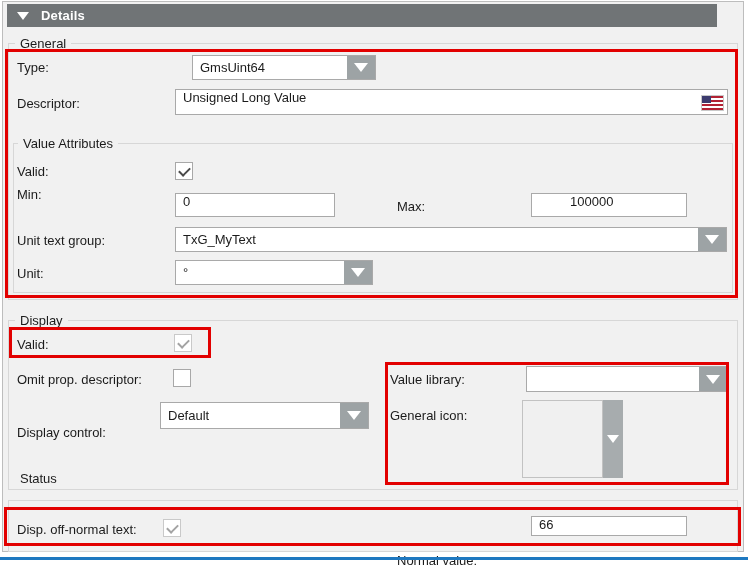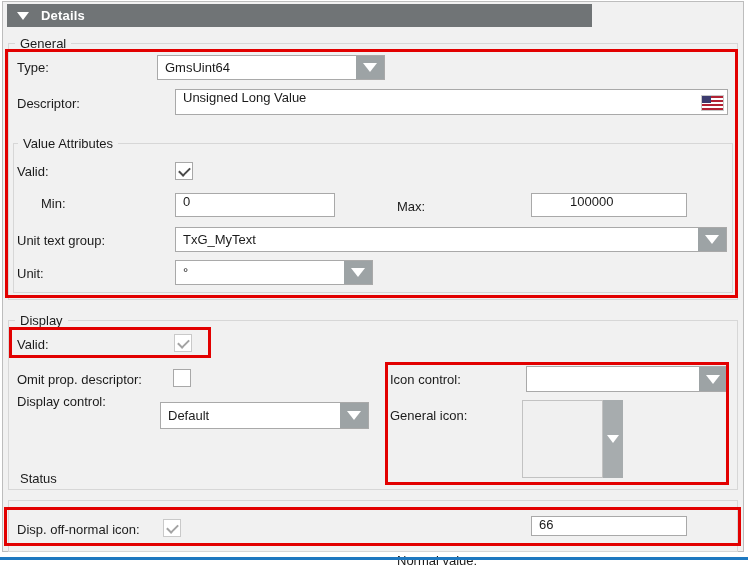--- a/index.html
+++ b/index.html
@@ -9,21 +9,21 @@
     -webkit-font-smoothing:antialiased;
   }
   .screen{position:relative;width:748px;height:565px;overflow:hidden;background:#fff;}
 
   
   .panel{position:absolute;left:2px;top:1px;width:742px;height:551px;
     background:#f1f1f1;border:1px solid #bdbdbd;box-sizing:border-box;}
   .bottom-blue-line{position:absolute;left:0;top:557px;width:748px;height:3px;background:#1e78c0;}
 
   
-  .hdr{position:absolute;left:7px;top:4px;width:585px;height:23px;background:#707476;
+  .hdr{position:absolute;left:7px;top:4px;width:710px;height:23px;background:#707476;
     display:flex;align-items:center;color:#ffffff;}
   .hdr .tri{width:0;height:0;border-left:6px solid transparent;border-right:6px solid transparent;
     border-top:8px solid #ffffff;margin-left:10px;}
   .hdr .ttl{font-size:13px;font-weight:bold;margin-left:12px;letter-spacing:.2px;}
 
   
   .gbox{position:absolute;border:1px solid #d7d7d7;box-sizing:border-box;background:transparent;}
   .glabel{position:absolute;font-size:13px;color:#1b1b1b;background:#f1f1f1;padding:0 5px;line-height:15px;}
 
   .lbl{position:absolute;font-size:13px;color:#1b1b1b;white-space:nowrap;}
@@ -69,42 +69,42 @@
 
   <div class="hdr">
     <span class="tri"></span>
     <span class="ttl">Details</span>
   </div>
 
   <div class="gbox" style="left:8px;top:43px;width:730px;height:257px;"></div>
   <span class="glabel" style="left:15px;top:36px;">General</span>
 
   <span class="lbl" style="left:17px;top:60px;">Type:</span>
-  <div class="dd" style="left:157px;top:55px;width:228px;height:25px;">
+  <div class="dd" style="left:192px;top:55px;width:184px;height:25px;">
     <span class="dd-val">GmsUint64</span>
     <span class="dd-btn">
         <span class="dd-arrow"></span>
       </span>
   </div>
 
   <span class="lbl" style="left:17px;top:96px;">Descriptor:</span>
   <div class="tf" style="left:175px;top:89px;width:553px;height:26px;">
     <span>Unsigned Long Value</span>
   </div>
   <div class="flag" style="left:701px;top:95px;">
       <span class="canton"></span>
     </div>
 
   <div class="gbox" style="left:13px;top:143px;width:720px;height:150px;"></div>
   <span class="glabel" style="left:18px;top:136px;">Value Attributes</span>
 
   <span class="lbl" style="left:17px;top:164px;">Valid:</span>
   <span class="cb checked" style="left:175px;top:162px;"></span>
 
-  <span class="lbl" style="left:17px;top:196px;margin-left:24px;">Min:</span>
+  <span class="lbl" style="left:17px;top:187px;">Min:</span>
   <div class="tf" style="left:175px;top:193px;width:160px;height:24px;">
     <span>0</span>
   </div>
   <span class="lbl" style="left:397px;top:199px;">Max:</span>
   <div class="tf" style="left:531px;top:193px;width:156px;height:24px;padding-left:38px;">
     <span>100000</span>
   </div>
 
   <span class="lbl" style="left:17px;top:233px;">Unit text group:</span>
   <div class="dd" style="left:175px;top:227px;width:552px;height:25px;">
@@ -124,48 +124,48 @@
 
   <div class="gbox" style="left:8px;top:320px;width:730px;height:170px;"></div>
   <span class="glabel" style="left:15px;top:313px;">Display</span>
 
   <span class="lbl" style="left:17px;top:337px;">Valid:</span>
   <span class="cb checked disabled" style="left:174px;top:334px;"></span>
 
   <span class="lbl" style="left:17px;top:372px;">Omit prop. descriptor:</span>
   <span class="cb" style="left:173px;top:369px;"></span>
 
-  <span class="lbl" style="left:17px;top:394px;">Display control:</span>
+  <span class="lbl" style="left:17px;top:425px;">Display control:</span>
   <div class="dd" style="left:160px;top:402px;width:209px;height:27px;">
     <span class="dd-val">Default</span>
     <span class="dd-btn">
         <span class="dd-arrow"></span>
       </span>
   </div>
 
-  <span class="lbl" style="left:390px;top:372px;">Icon control:</span>
+  <span class="lbl" style="left:390px;top:372px;">Value library:</span>
   <div class="dd" style="left:526px;top:366px;width:202px;height:26px;">
     <span class="dd-val"></span>
     <span class="dd-btn">
         <span class="dd-arrow"></span>
       </span>
   </div>
 
   <span class="lbl" style="left:390px;top:408px;">General icon:</span>
   <div class="iconpick" style="left:522px;top:400px;">
     <span class="well"></span>
     <span class="strip">
         <span class="tri"></span>
       </span>
   </div>
 
   <div class="gbox" style="left:8px;top:500px;width:730px;height:52px;"></div>
   <span class="glabel" style="left:15px;top:471px;">Status</span>
 
-  <span class="lbl" style="left:17px;top:522px;">Disp. off-normal icon:</span>
+  <span class="lbl" style="left:17px;top:522px;">Disp. off-normal text:</span>
   <span class="cb checked disabled" style="left:163px;top:519px;"></span>
 
   <span class="lbl" style="left:397px;top:522px;margin-top:31px;">Normal value:</span>
   <div class="tf" style="left:531px;top:516px;width:156px;height:20px;">
     <span>66</span>
   </div>
 
   <div class="red" style="left:5px;top:49px;width:733px;height:249px;"></div>
   <div class="red" style="left:9px;top:327px;width:202px;height:31px;"></div>
   <div class="red" style="left:385px;top:362px;width:344px;height:123px;"></div>

